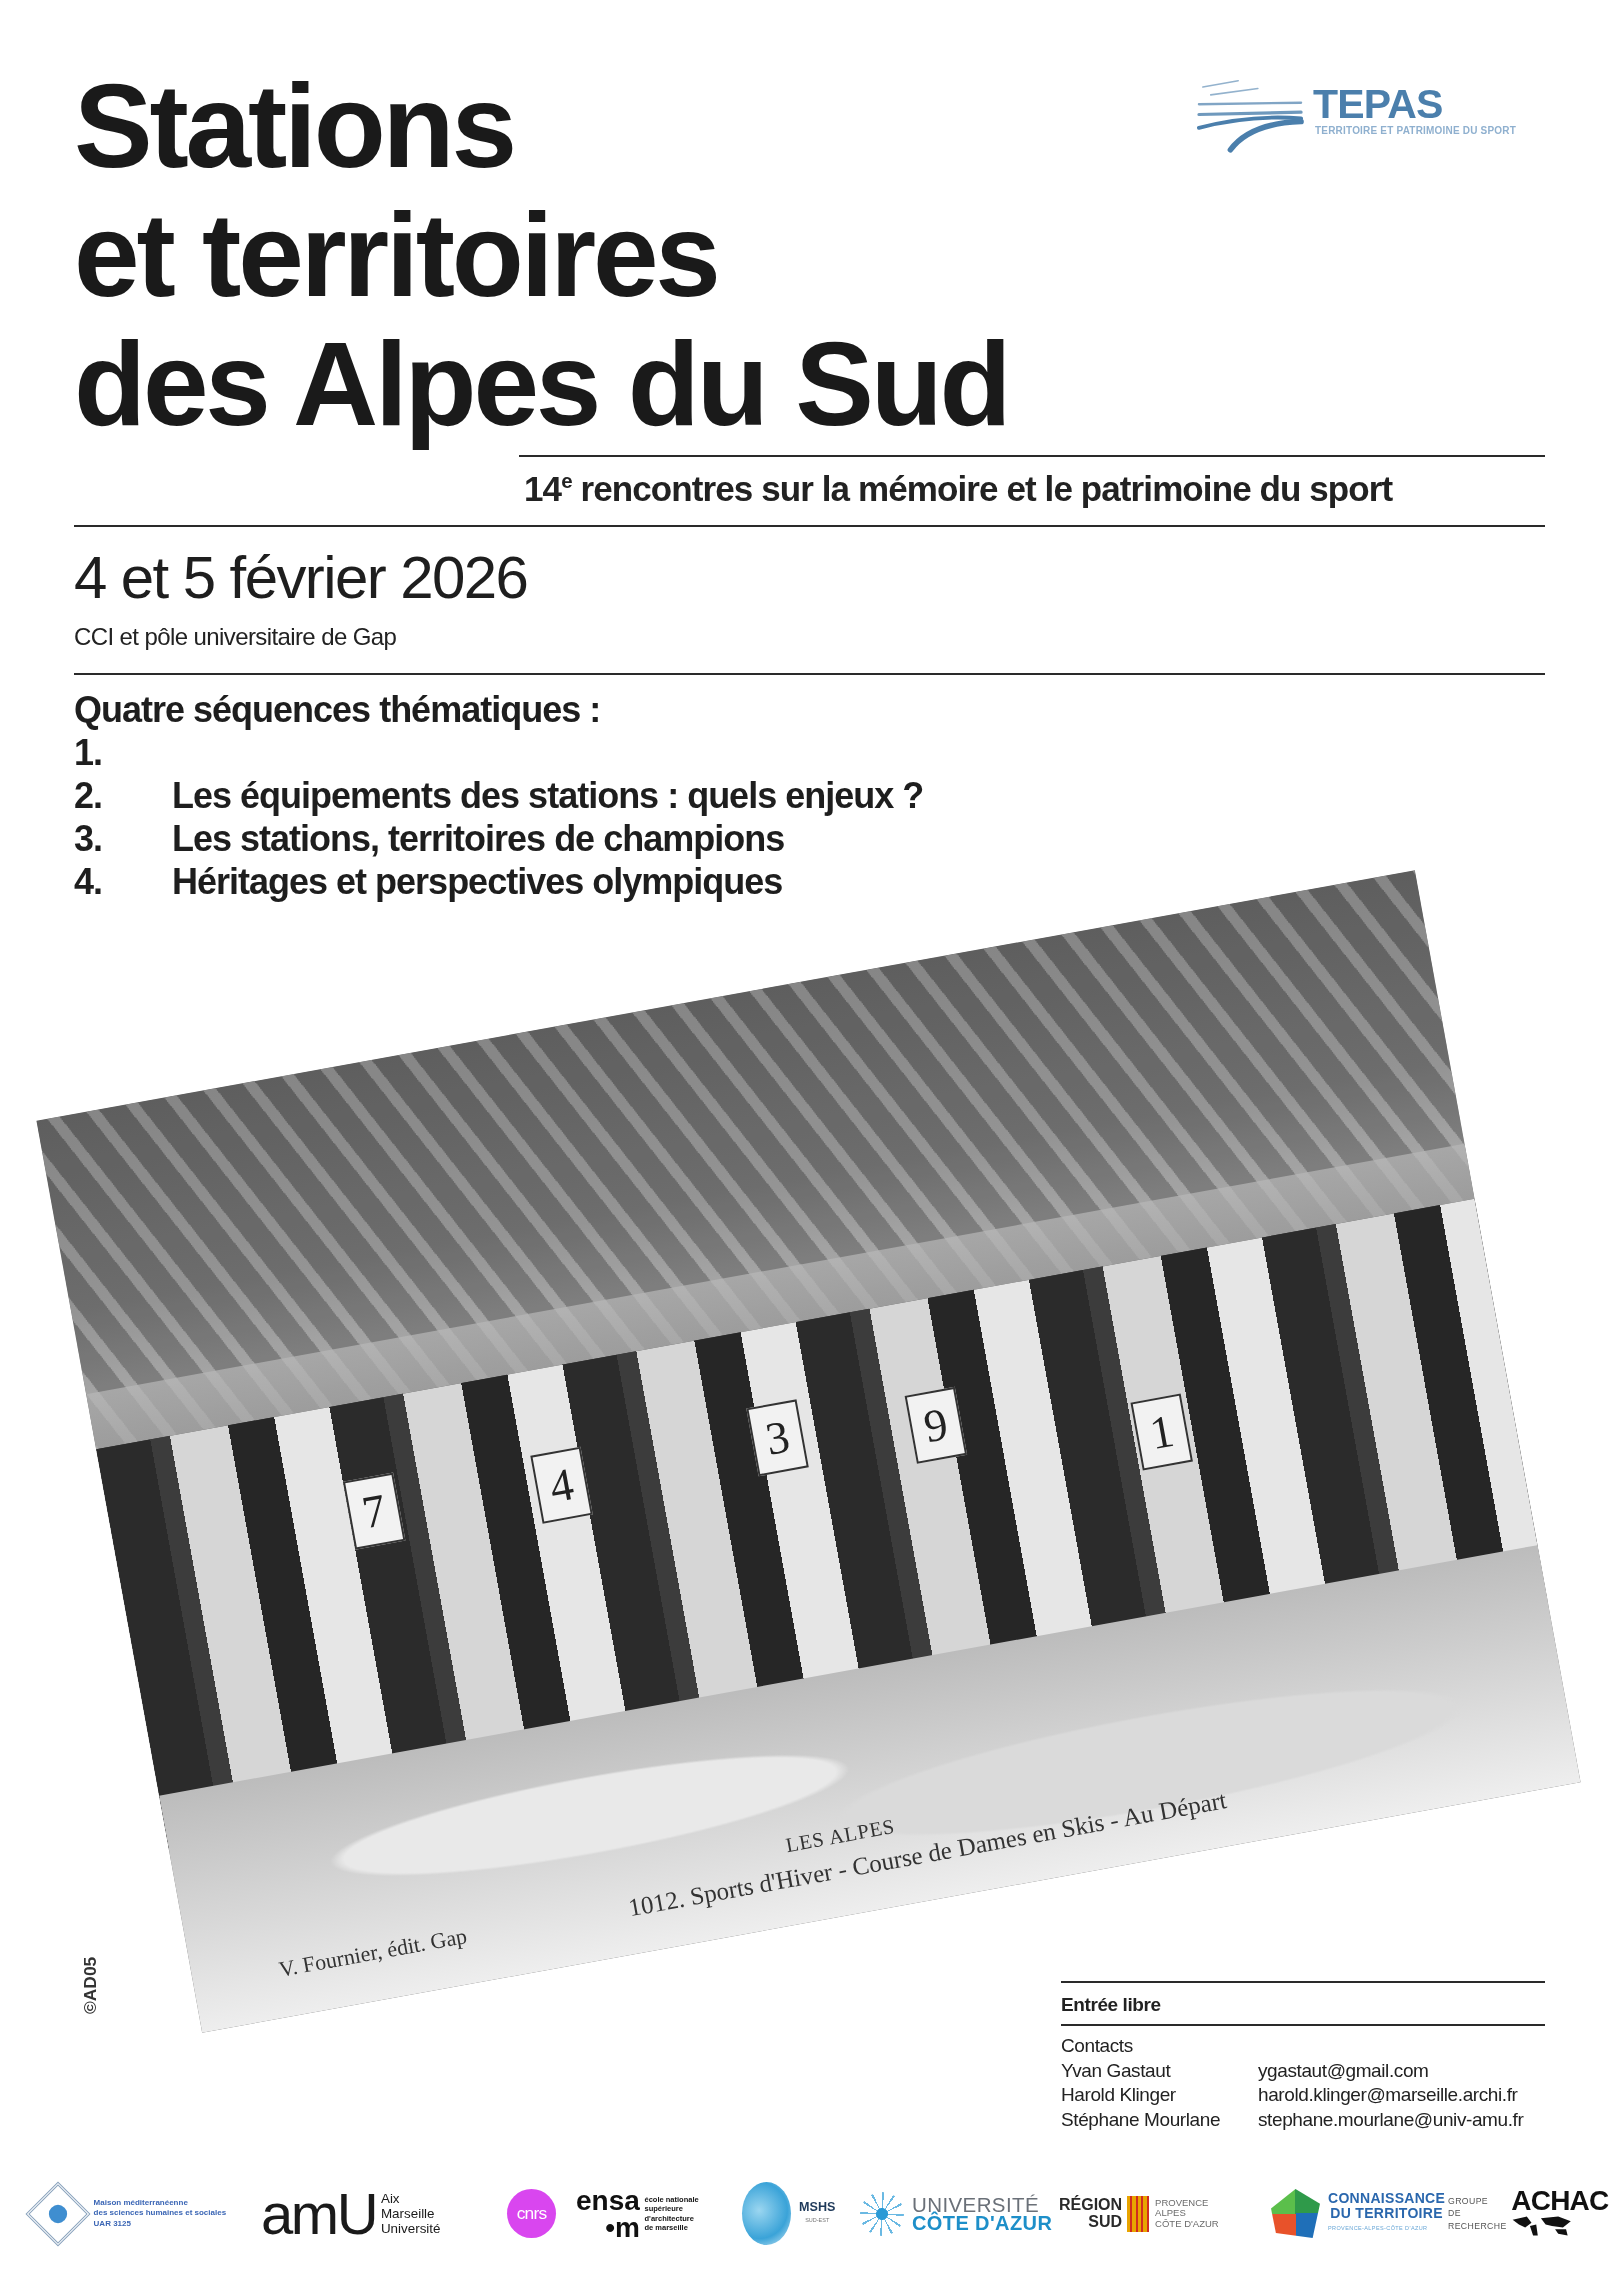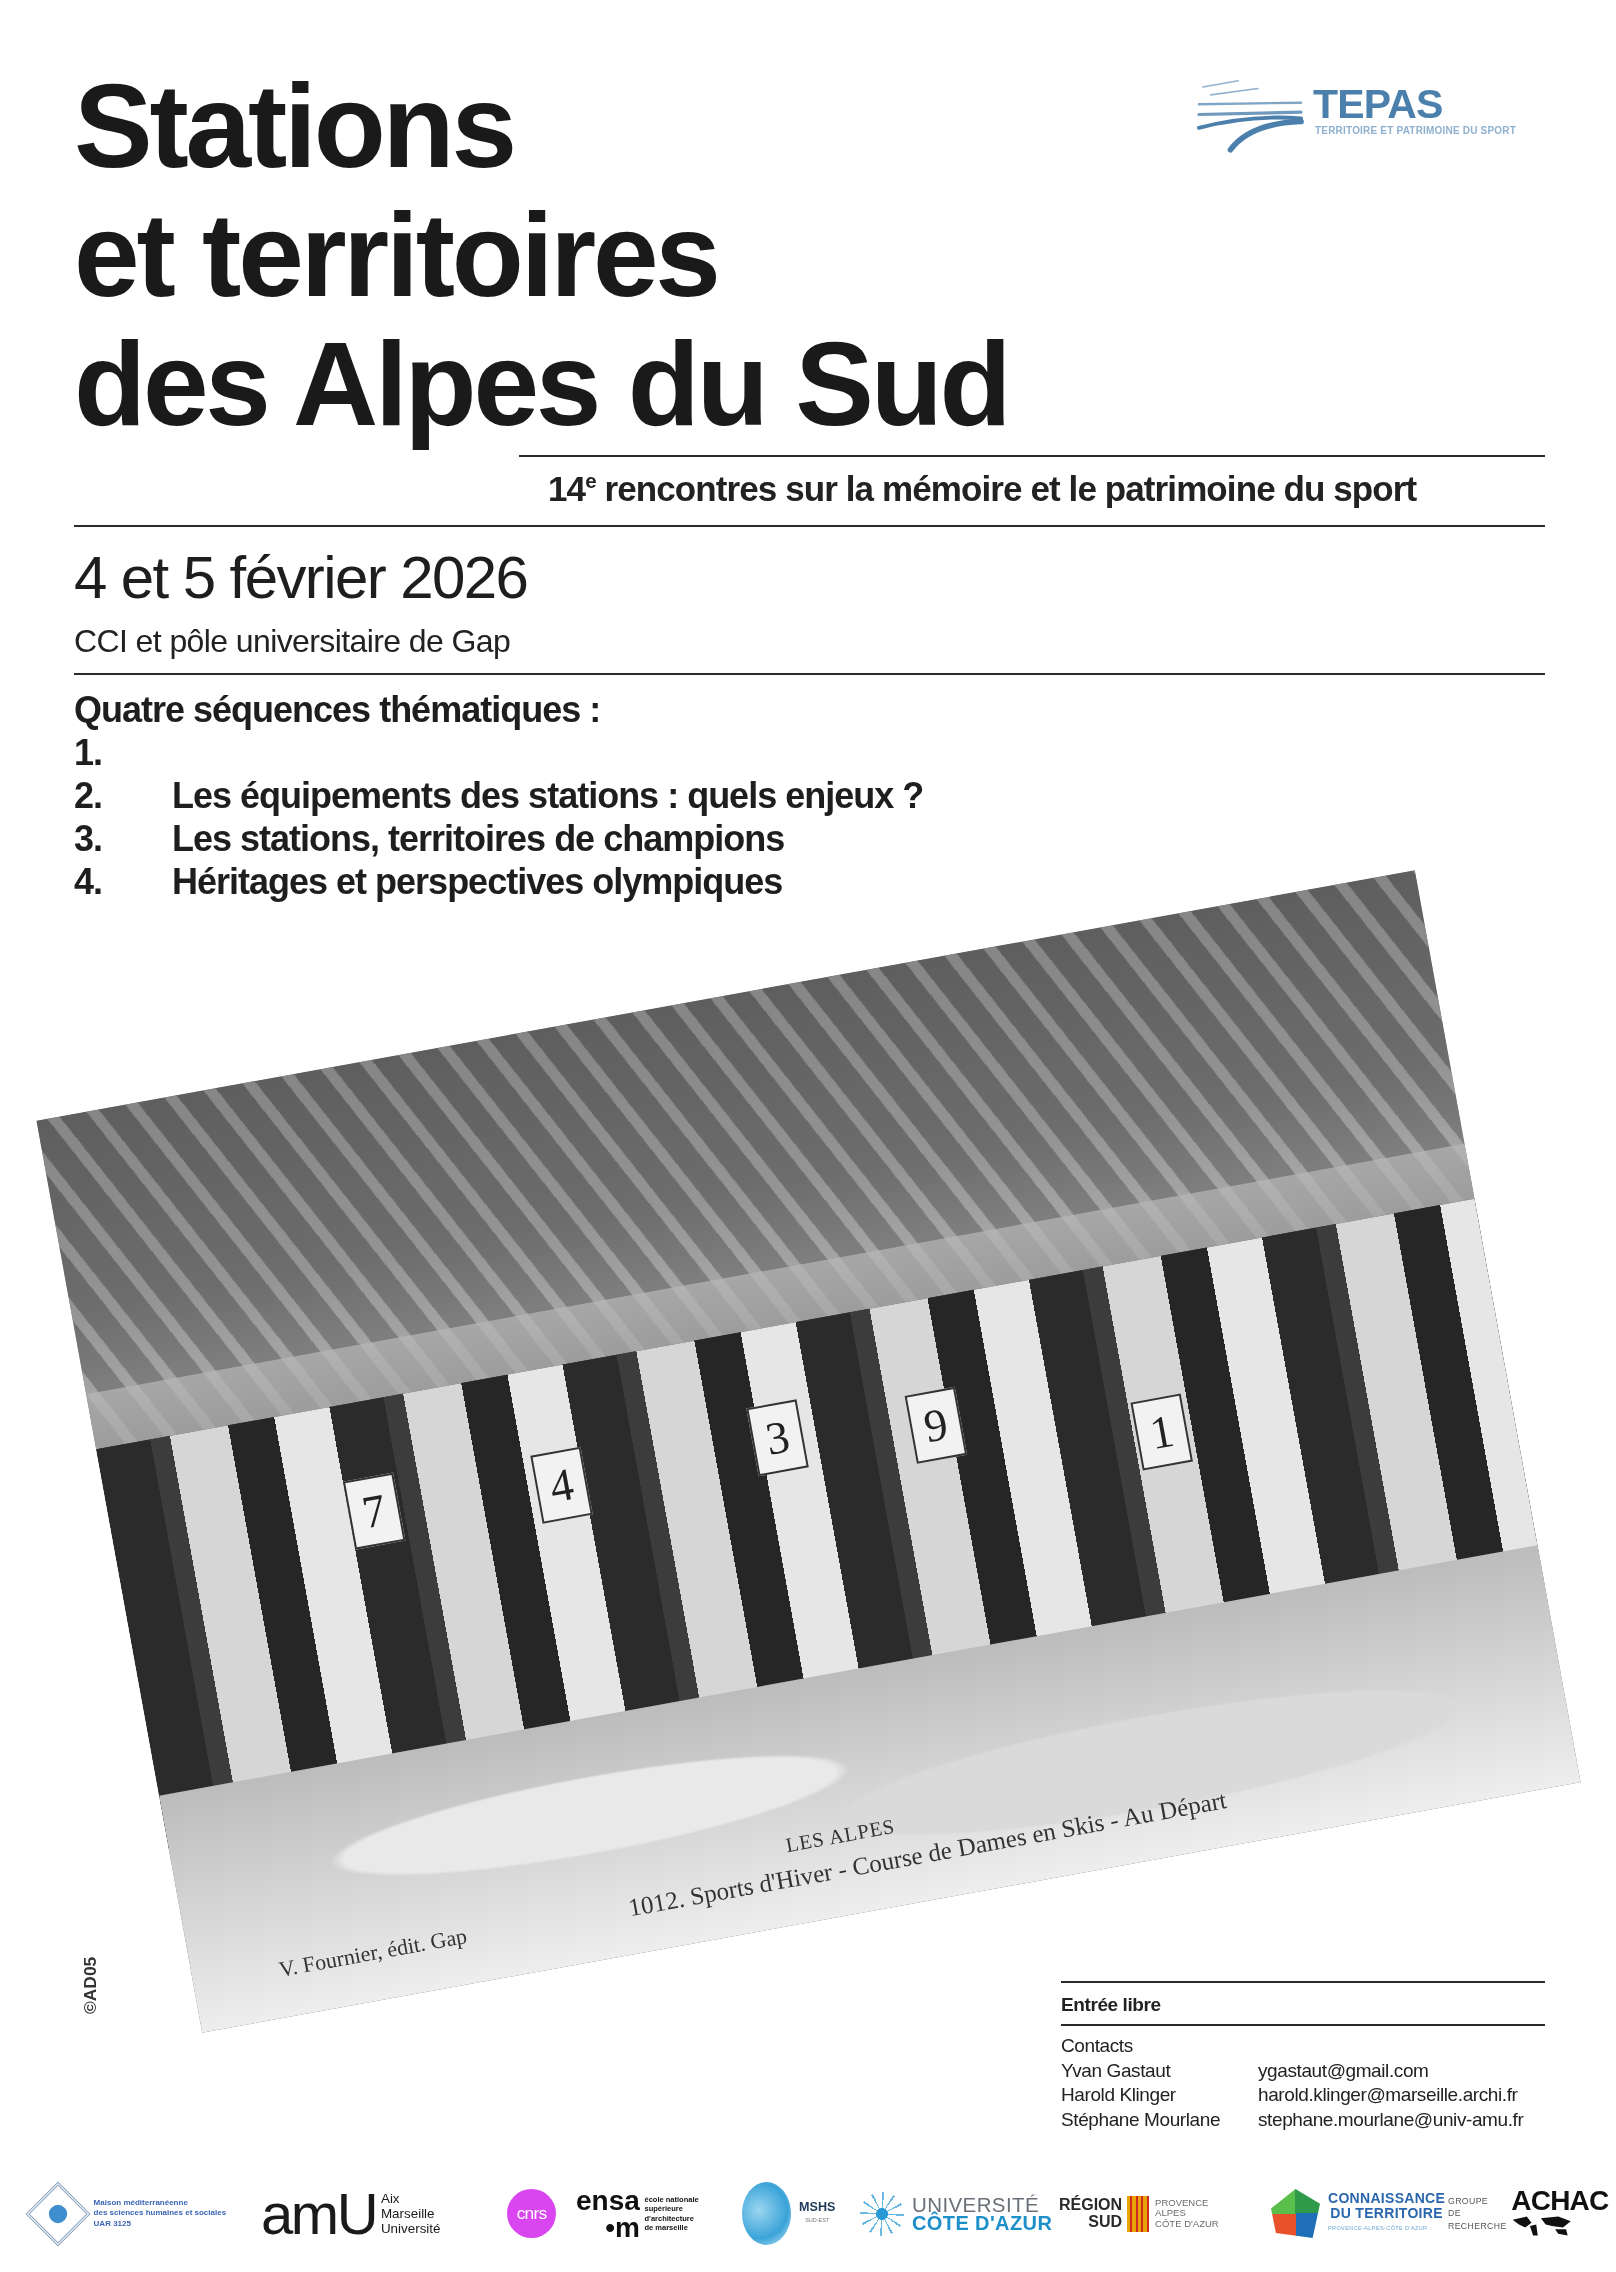--- a/index.html
+++ b/index.html
@@ -8,25 +8,25 @@
 
   .title { position: absolute; left: 74px; top: 62px; font-weight: 700; font-size: 118px; line-height: 129px; letter-spacing: -3.2px; color: #1a1a1a; }
   .title span { display: block; white-space: nowrap; }
 
   .tepas { position: absolute; left: 1195px; top: 71px; width: 379px; height: 87px; }
   .tepas-swoosh { position: absolute; left: 0; top: 0; width: 110px; height: 87px; }
   .tepas-name { position: absolute; left: 118px; top: 9.5px; font-size: 41px; font-weight: 700; color: #4b7fac; letter-spacing: -0.8px; }
   .tepas-sub { position: absolute; left: 120px; top: 54px; font-size: 10px; font-weight: 700; color: #8fb0cf; letter-spacing: 0.2px; white-space: nowrap; }
 
   .rule { position: absolute; height: 2.4px; background: #2a2a2a; }
-  .subtitle { position: absolute; left: 548px; top: 469px; font-size: 35px; font-weight: 700; letter-spacing: -0.9px; color: #222; white-space: nowrap; }
+  .subtitle { position: absolute; left: 524px; top: 469px; font-size: 35px; font-weight: 700; letter-spacing: -0.9px; color: #222; white-space: nowrap; }
   .subtitle sup { font-size: 20.5px; vertical-align: 12.6px; }
 
   .dates { position: absolute; left: 74px; top: 543px; font-size: 60px; font-weight: 400; letter-spacing: -1.6px; color: #1e1e1e; white-space: nowrap; }
-  .venue { position: absolute; left: 74px; top: 623px; font-size: 32px; letter-spacing: -0.6px; color: #222; white-space: nowrap; }
+  .venue { position: absolute; left: 74px; top: 623px; font-size: 24px; letter-spacing: -0.6px; color: #222; white-space: nowrap; }
 
   .seq { position: absolute; left: 74px; top: 688px; font-size: 36px; font-weight: 700; letter-spacing: -1px; line-height: 43px; color: #1e1e1e; }
   .seq-heading { white-space: nowrap; }
   .seq-item { display: flex; white-space: nowrap; }
   .seq-num { width: 98px; }
 
   
   .postcard { position: absolute; left: 108px; top: 988px; width: 1401px; height: 927px; transform: rotate(-10.3deg); transform-origin: center center; overflow: hidden; background: #8d8d8d; }
   .pc-sky { position: absolute; inset: 0 0 62% 0; background:
       repeating-linear-gradient(62deg, rgba(255,255,255,0.18) 0 11px, rgba(0,0,0,0.12) 11px 35px),

